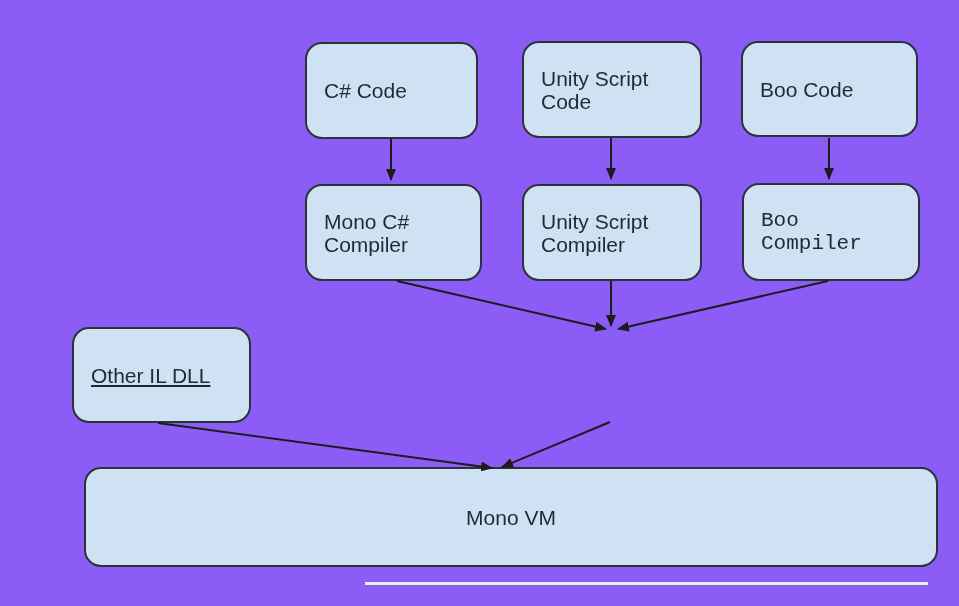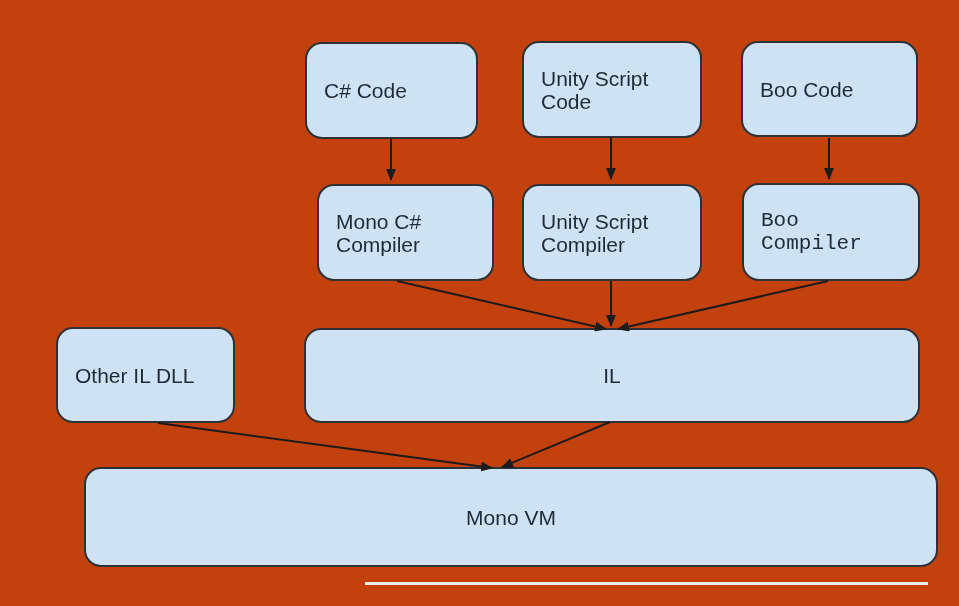--- a/index.html
+++ b/index.html
@@ -8,21 +8,21 @@
     width: 959px;
     height: 606px;
     background: #ffffff;
     overflow: hidden;
     font-family: "Liberation Sans", sans-serif;
   }
   .stage {
     position: relative;
     width: 959px;
     height: 606px;
-    background: #c2410c;
+    background: #8b5cf6;
   }
   .node {
     position: absolute;
     box-sizing: border-box;
     background: #cfe2f3;
     border: 2.5px solid #2d3238;
     border-radius: 17px;
     color: #1e2a36;
     font-size: 21px;
     line-height: 23px;
@@ -37,24 +37,24 @@
   }
   .node.center-text {
     justify-content: center;
     text-align: center;
     padding: 6px 10px;
   }
   
   #n-csharp-code          { left: 305px; top: 42px;  width: 173px; height: 97px; }
   #n-unity-script-code    { left: 522px; top: 41px;  width: 180px; height: 97px; }
   #n-boo-code             { left: 741px; top: 41px;  width: 177px; height: 96px; }
-  #n-mono-cs-compiler     { left: 305px; top: 184px; width: 177px; height: 97px; margin-left: 12px; }
+  #n-mono-cs-compiler     { left: 305px; top: 184px; width: 177px; height: 97px; }
   #n-unity-script-compiler{ left: 522px; top: 184px; width: 180px; height: 97px; }
   #n-boo-compiler         { left: 742px; top: 183px; width: 178px; height: 98px; font-family: Liberation Mono, monospace; }
-  #n-other-il-dll         { left: 56px;  top: 327px; width: 179px; height: 96px; }
+  #n-other-il-dll         { left: 72px;  top: 327px; width: 179px; height: 96px; text-decoration: underline; }
   #n-il                   { left: 304px; top: 328px; width: 616px; height: 95px; }
   #n-mono-vm              { left: 84px;  top: 467px; width: 854px; height: 100px; }
   .arrows {
     position: absolute;
     left: 0; top: 0;
     width: 959px;
     height: 606px;
     pointer-events: none;
   }
   .arrows line { stroke: #1c1c1c; stroke-width: 2; }
@@ -80,21 +80,20 @@
   <div class="node left-text" id="n-mono-cs-compiler">Mono C#
 Compiler</div>
 
   <div class="node left-text" id="n-unity-script-compiler">Unity Script
 Compiler</div>
 
   <div class="node left-text" id="n-boo-compiler">Boo Compiler</div>
 
   <div class="node left-text" id="n-other-il-dll">Other IL DLL</div>
 
-  <div class="node center-text" id="n-il">IL</div>
 
   <div class="node center-text" id="n-mono-vm">Mono VM</div>
 
   <svg class="arrows" viewBox="0 0 959 606" xmlns="http://www.w3.org/2000/svg">
     <defs>
       <marker id="ah" viewBox="0 0 12 10" refX="11" refY="5" markerWidth="12" markerHeight="10" markerUnits="userSpaceOnUse" orient="auto">
         <path d="M0,0 L12,5 L0,10 z" fill="#1c1c1c"></path>
       </marker>
     </defs>
     <line x1="391" y1="139" x2="391" y2="180" marker-end="url(#ah)"></line>

